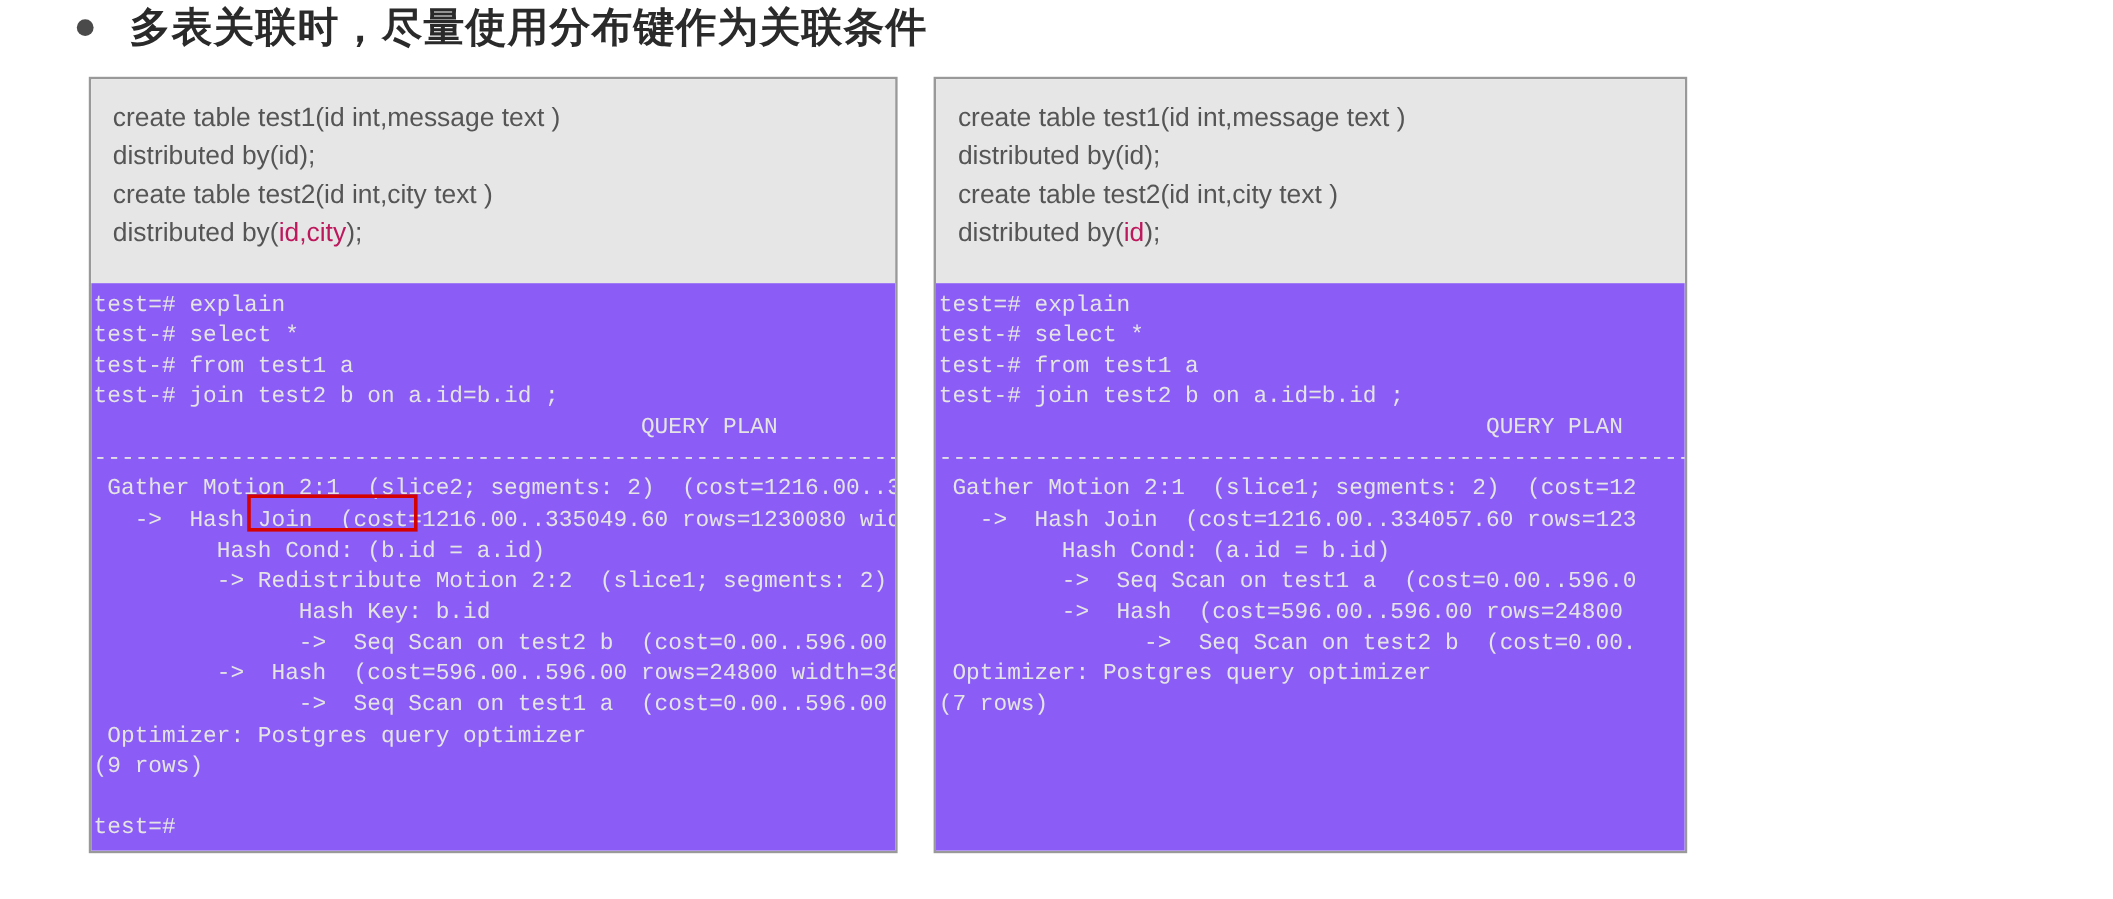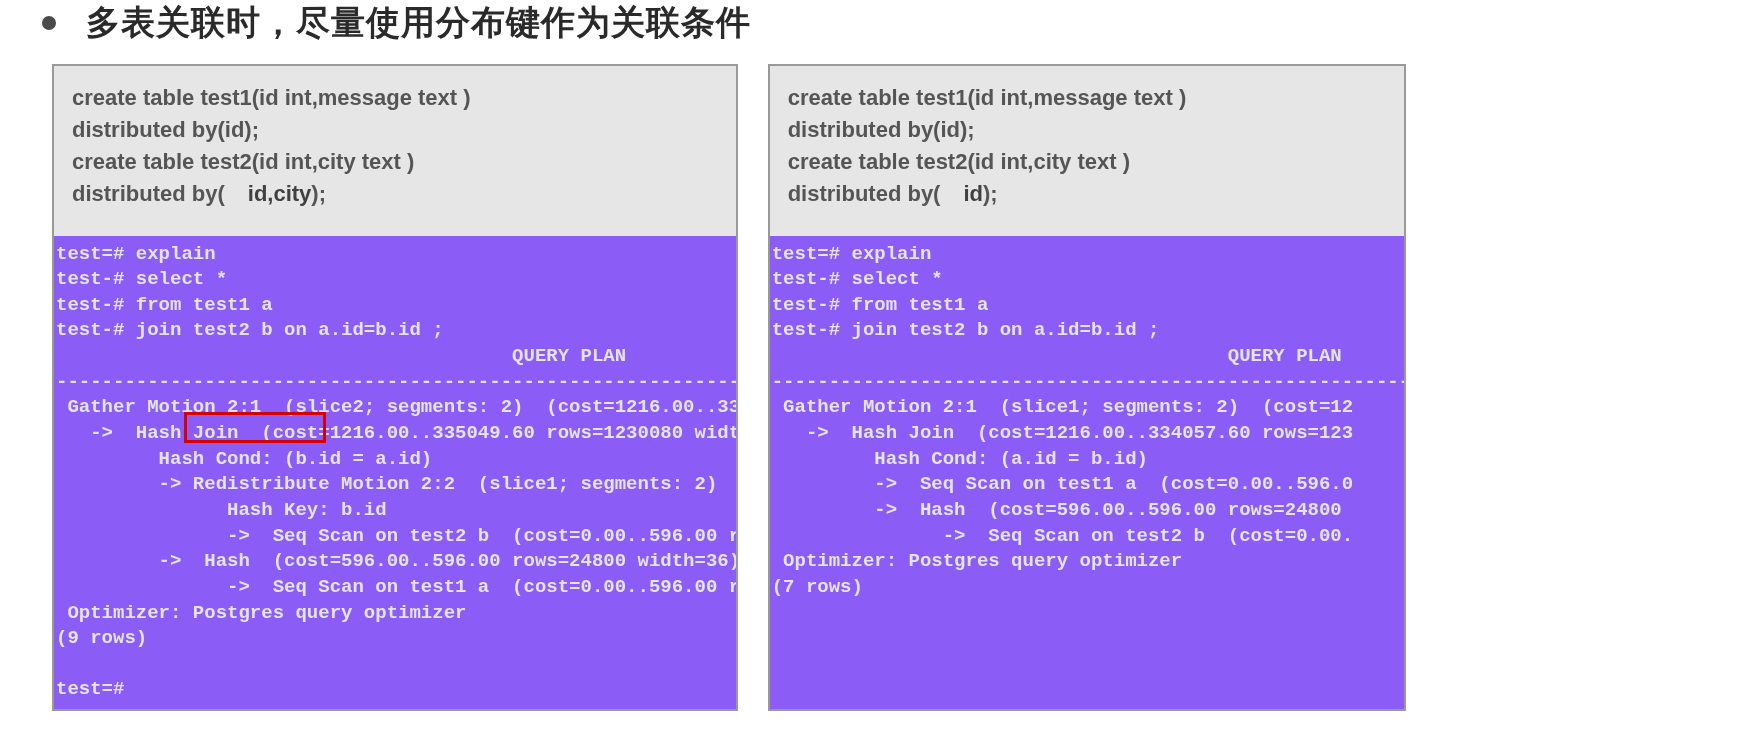--- a/index.html
+++ b/index.html
@@ -4,21 +4,21 @@
 <style>
   html, body {
     margin: 0;
     padding: 0;
     background: #fff;
     font-family: Arial, "Microsoft YaHei", sans-serif;
     color: #333;
   }
   .page {
     width: 1446px;
-    padding: 0 40px 30px 22px;
+    padding: 0 40px 30px 44px;
     box-sizing: border-box;
   }
   .title-row {
     display: flex;
     align-items: center;
     gap: 30px;
     padding: 0 0 18px 0;
   }
   .bullet {
     width: 14px;
@@ -40,31 +40,30 @@
     align-items: stretch;
     padding-left: 30px;
   }
   .card {
     width: 720px;
     border: 2px solid #999;
     display: flex;
     flex-direction: column;
     overflow: hidden;
     background: #fff;
-    font-weight: bold;
   }
   .sql-box {
     background: #e6e6e6;
     padding: 16px 18px 26px 18px;
     font-size: 22px;
     color: #555;
     line-height: 1.45;
     font-family: Arial, sans-serif;
   }
-  .sql-box .red { color: #404040; margin-left: 23px; }
+  .sql-box .red { color: #be185d; }
   .term {
     background: #8b5cf6;
     color: #e4e4e4;
     font-family: Consolas, "Courier New", monospace;
     font-size: 19px;
     line-height: 1.35;
     padding: 6px 0 6px 2px;
     white-space: pre;
     overflow: hidden;
     position: relative;

